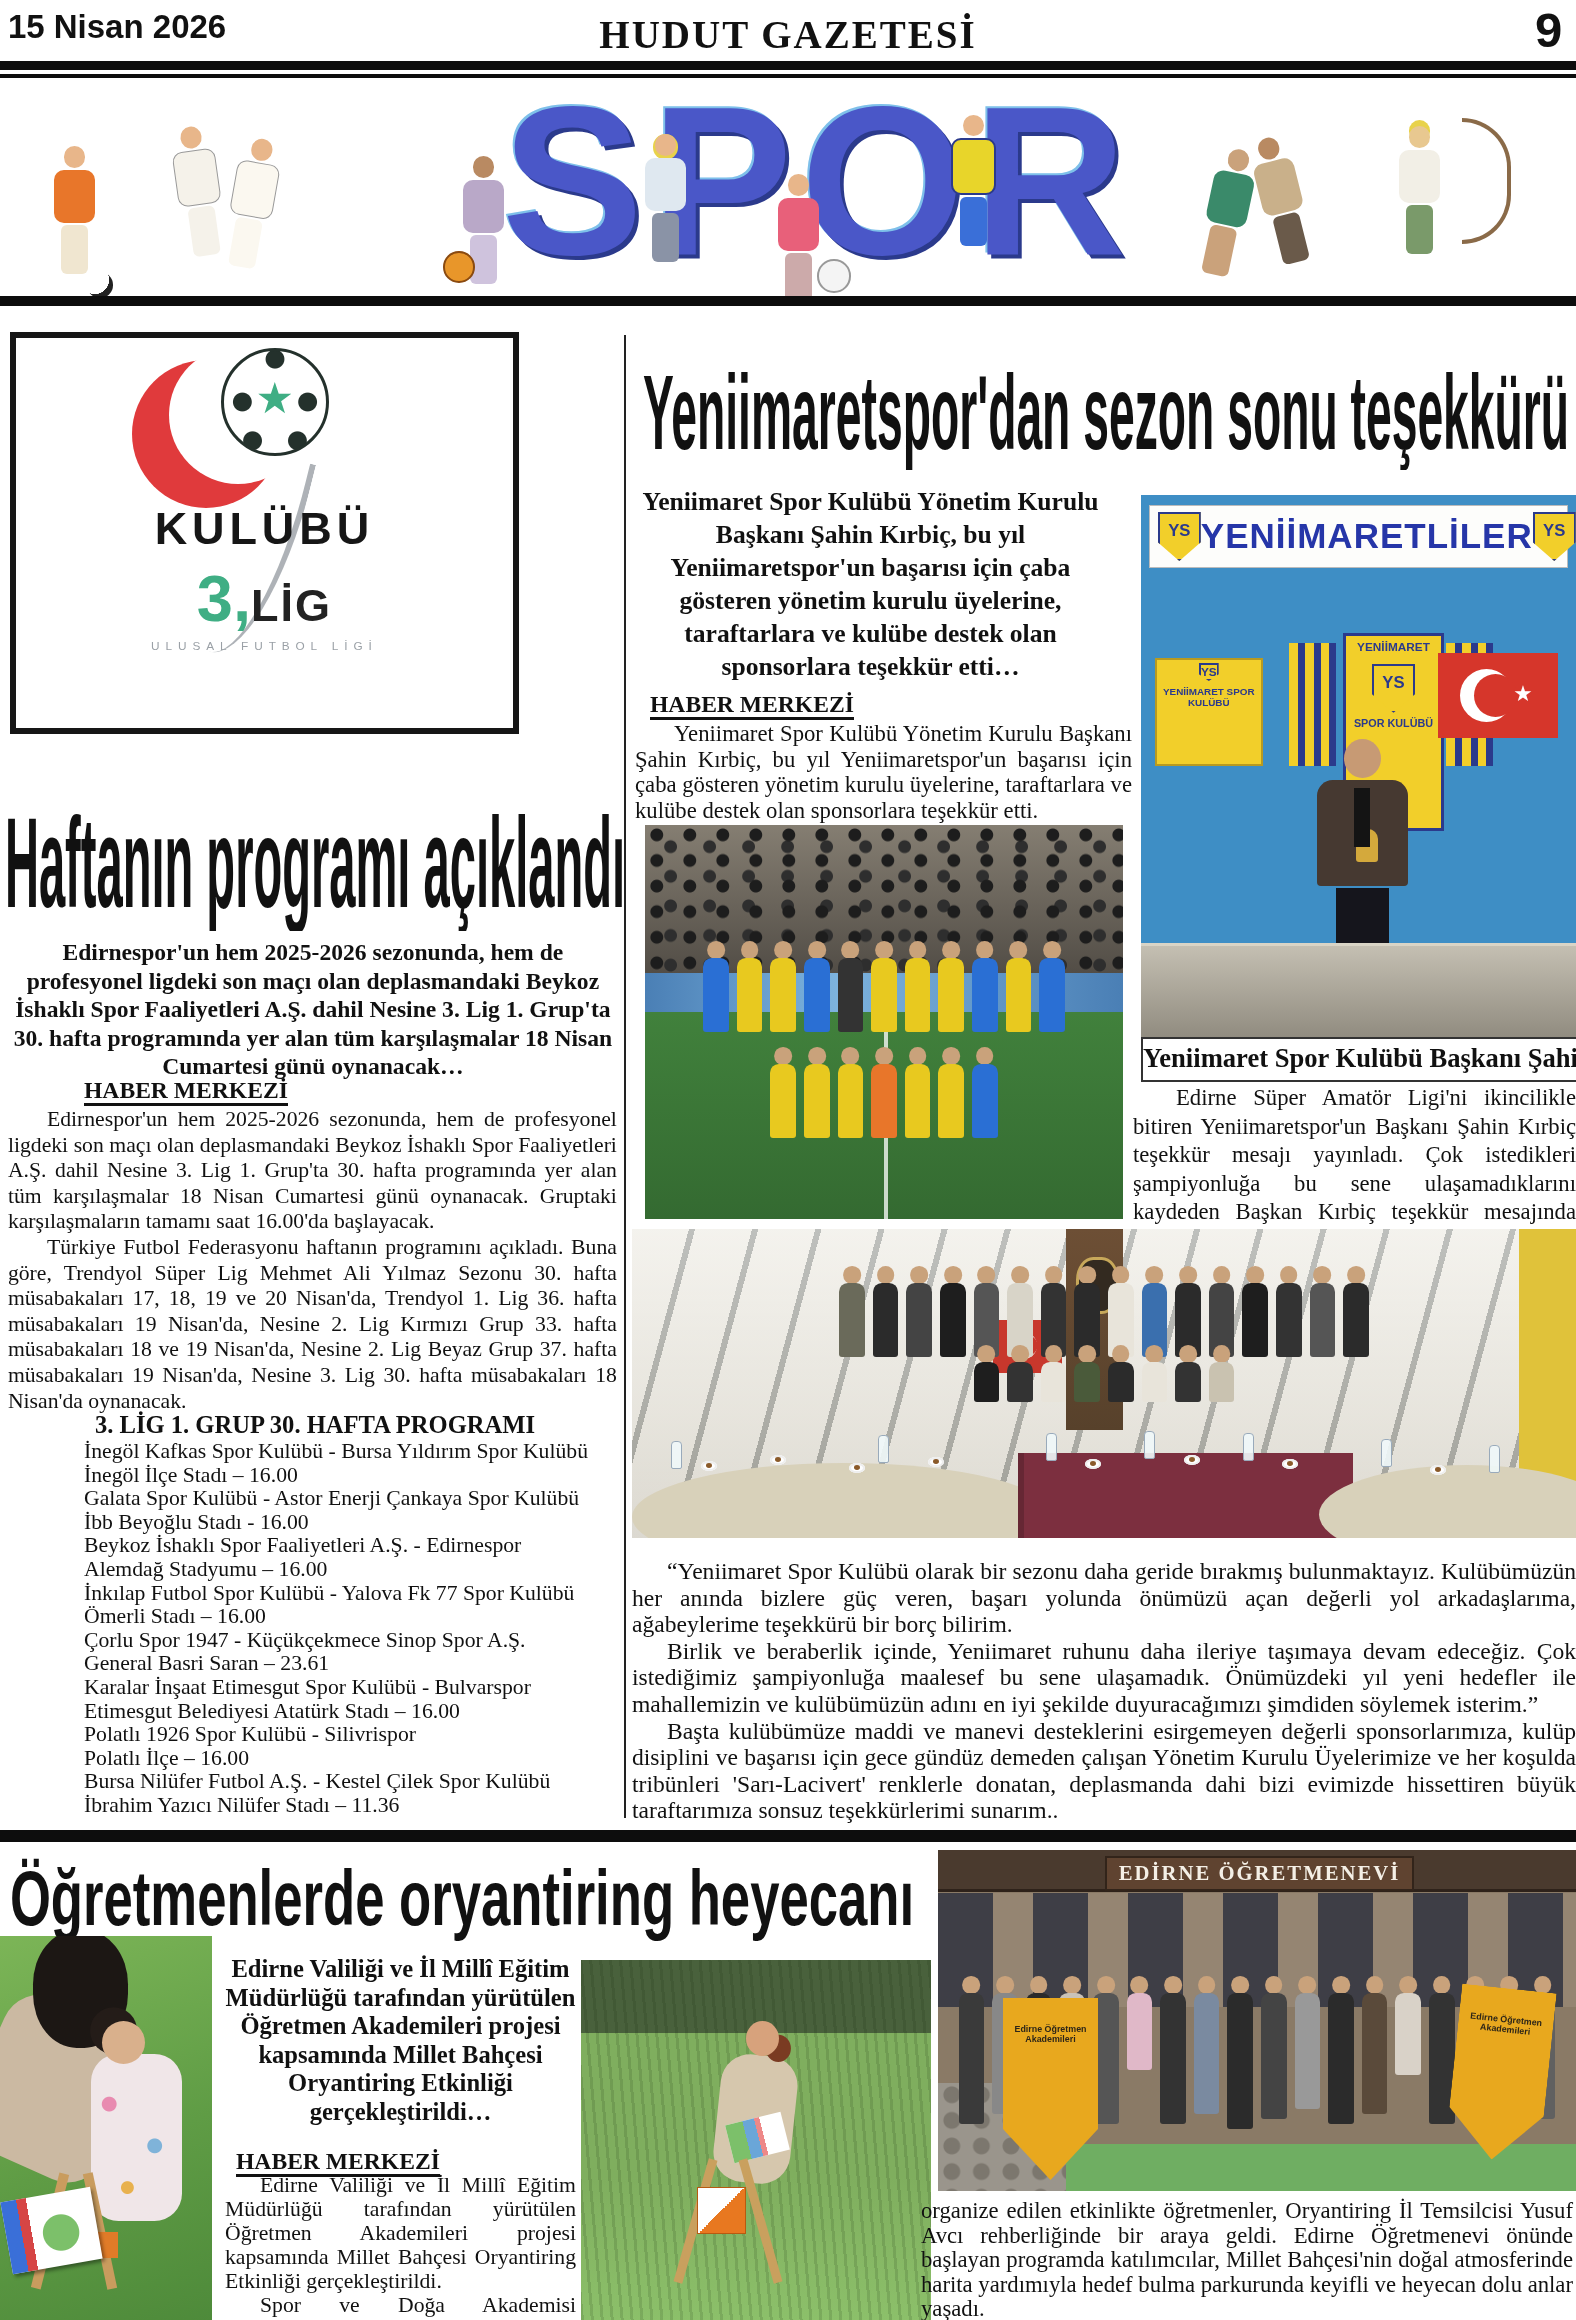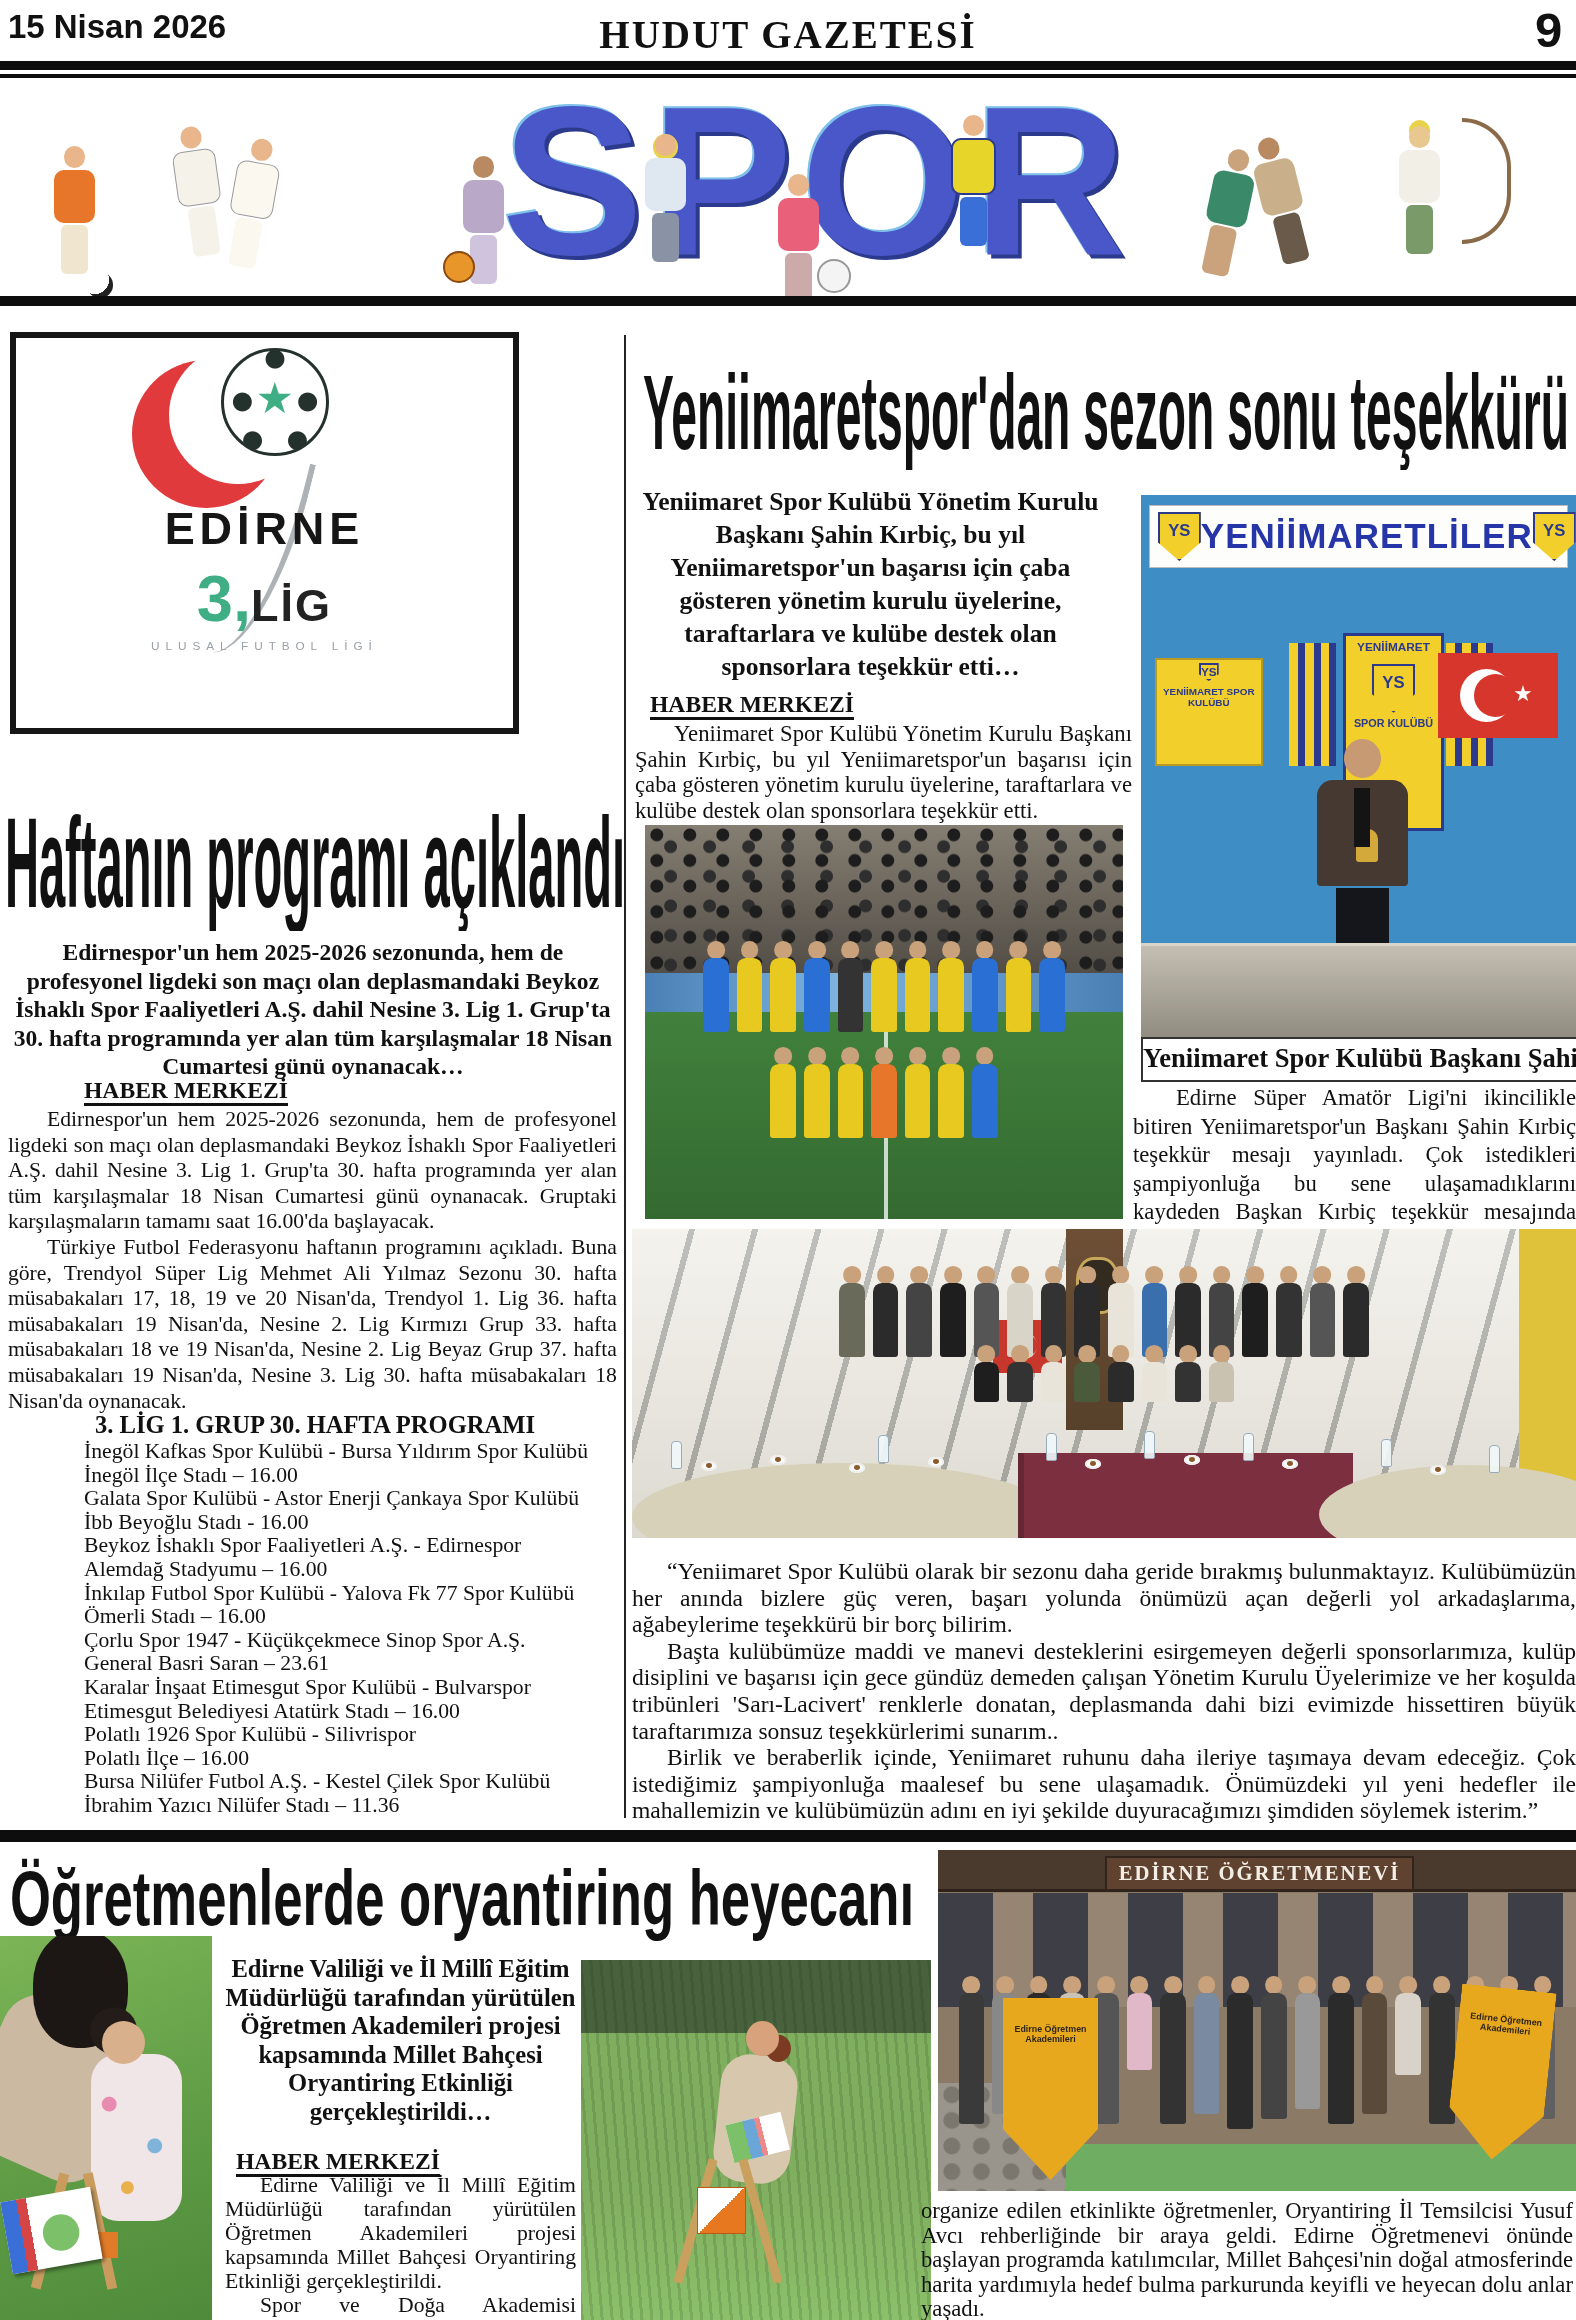--- a/index.html
+++ b/index.html
@@ -236,21 +236,21 @@
   </div>
   <div class="abs rule-mid"></div>
   <div class="abs vrule"></div>
 
   <div class="abs logo-box">
     <div class="crescent"></div>
     <div class="swoosh"></div>
     <div class="lball">
         <span>★</span>
       </div>
-    <div class="logo-brand">EDİRNE</div>
+    <div class="logo-brand">KULÜBÜ</div>
     <div class="logo-league"><span class="n3">3,</span><span class="lg">LİG</span></div>
     <div class="logo-tag">ULUSAL FUTBOL LİGİ</div>
   </div>
 
   <svg class="abs headline-svg" style="left:0;top:783px" width="630" height="148" viewBox="0 0 640 110" preserveAspectRatio="none">
     <text x="320" y="92" text-anchor="middle" textLength="630" lengthAdjust="spacingAndGlyphs" font-family="Liberation Sans, sans-serif" font-weight="bold" font-size="95" fill="#111">Haftanın programı açıklandı</text>
   </svg>
   <div class="abs intro" style="left:9.9px;top:938px;width:606px;font-size:23.6px;line-height:28.6px">Edirnespor'un hem 2025-2026 sezonunda, hem de profesyonel ligdeki son maçı olan deplasmandaki Beykoz İshaklı Spor Faaliyetleri A.Ş. dahil Nesine 3. Lig 1. Grup'ta 30.  hafta programında yer alan tüm karşılaşmalar 18 Nisan Cumartesi günü oynanacak…</div>
   <div class="abs" style="left:84px;top:1078px">
     <span class="byline">HABER MERKEZİ</span>
@@ -404,22 +404,22 @@
       <i class="bottle" style="left:246px;bottom:75px"></i>
     <i class="bottle" style="left:414px;bottom:77px"></i>
       <i class="bottle" style="left:512px;bottom:79px"></i>
     <i class="bottle" style="left:611px;bottom:77px"></i>
       <i class="bottle" style="left:749px;bottom:71px"></i>
     <i class="bottle" style="left:857px;bottom:65px"></i>
   </div>
 
   <div class="abs body-txt" style="left:632px;top:1558px;width:944px;font-size:23.6px;line-height:26.6px">
     <p style="text-indent:35px">“Yeniimaret Spor Kulübü olarak bir sezonu daha geride bırakmış bulunmaktayız. Kulübümüzün her anında bizlere güç veren, başarı yolunda önümüzü açan değerli yol arkadaşlarıma, ağabeylerime teşekkürü bir borç bilirim.</p>
+    <p style="text-indent:35px">Birlik ve beraberlik içinde, Yeniimaret ruhunu daha ileriye taşımaya devam edeceğiz. Çok istediğimiz şampiyonluğa maalesef bu sene ulaşamadık. Önümüzdeki yıl yeni hedefler ile mahallemizin ve kulübümüzün adını en iyi şekilde duyuracağımızı şimdiden söylemek isterim.”</p>
     <p style="text-indent:35px">Başta kulübümüze maddi ve manevi desteklerini esirgemeyen değerli sponsorlarımıza, kulüp disiplini ve başarısı için gece gündüz demeden çalışan Yönetim Kurulu Üyelerimize ve her koşulda tribünleri 'Sarı-Lacivert' renklerle donatan, deplasmanda dahi bizi evimizde hissettiren büyük taraftarımıza sonsuz teşekkürlerimi sunarım..</p>
-    <p style="text-indent:35px">Birlik ve beraberlik içinde, Yeniimaret ruhunu daha ileriye taşımaya devam edeceğiz. Çok istediğimiz şampiyonluğa maalesef bu sene ulaşamadık. Önümüzdeki yıl yeni hedefler ile mahallemizin ve kulübümüzün adını en iyi şekilde duyuracağımızı şimdiden söylemek isterim.”</p>
   </div>
 
   <div class="abs rule-bot"></div>
 
   <svg class="abs headline-svg" style="left:3.9px;top:1850px" width="916" height="91" viewBox="0 0 930 78" preserveAspectRatio="none">
     <text x="465" y="64" text-anchor="middle" textLength="918" lengthAdjust="spacingAndGlyphs" font-family="Liberation Sans, sans-serif" font-weight="bold" font-size="66" fill="#111">Öğretmenlerde oryantiring heyecanı</text>
   </svg>
 
   <div class="abs photo ph-okul" style="left:938px;top:1850px;width:638px;height:341px">
     <div class="facade"></div>

